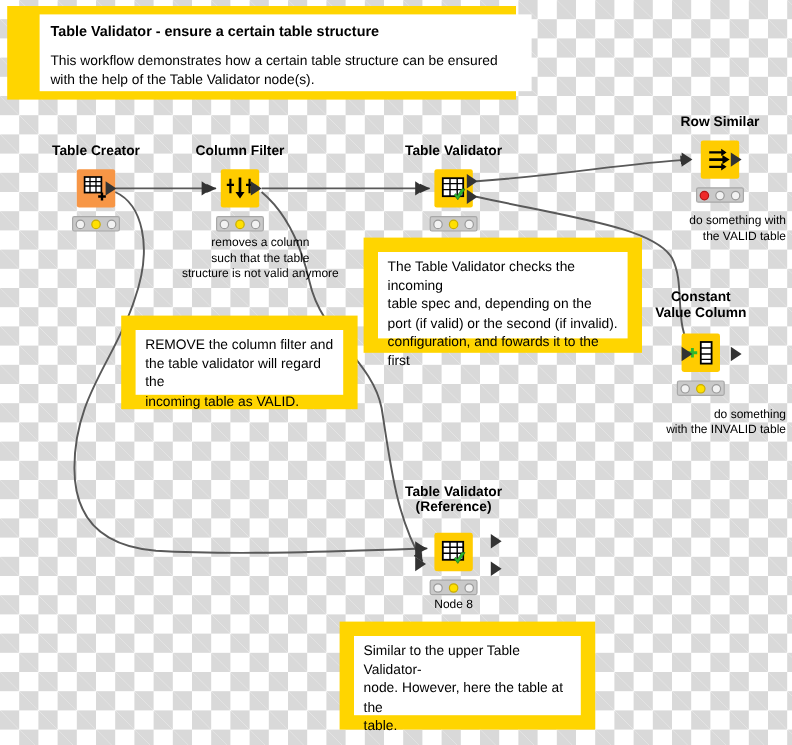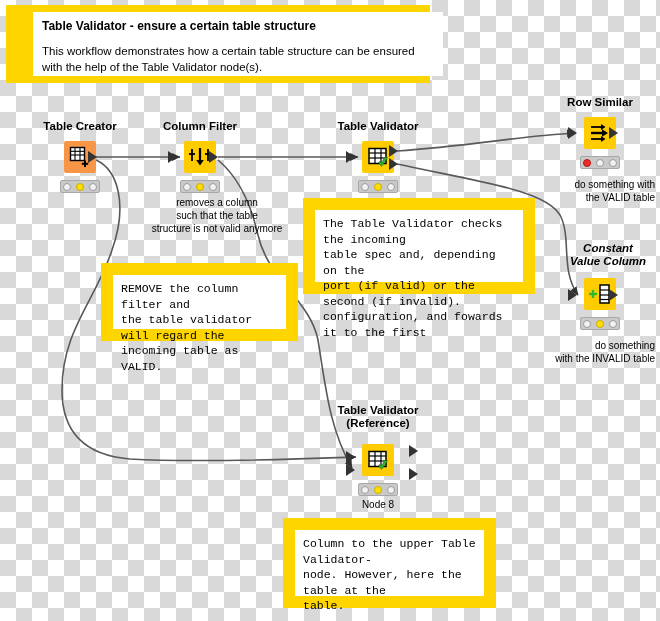--- a/index.html
+++ b/index.html
@@ -16,21 +16,21 @@
   }
   #canvas{position:absolute;inset:0;}
   svg.wires{position:absolute;left:0;top:0;width:660px;height:621px;pointer-events:none;}
 
   
   .anno{position:absolute;background:#FFD500;box-sizing:border-box;}
   .anno .inner{background:#ffffff;width:100%;height:100%;box-sizing:border-box;
      padding:6px 8px;font-size:11.5px;color:#000;line-height:1.35;}
   .anno.hdr{padding:7px;}
   .anno.hdr .inner{padding:6px 9px;margin-left:20px;}
-  .anno.body{padding:12px;font-family:Liberation Mono, monospace;}
+  .anno.body{padding:12px;}
   .anno .ttl{font-weight:bold;font-size:12px;display:block;margin-bottom:10px;}
   .anno .ln{display:block;}
 
   
   .node{position:absolute;}
   .node .nm{position:absolute;left:50%;transform:translateX(-50%);
      white-space:nowrap;font-size:11.5px;font-weight:bold;color:#000;text-align:center;line-height:1.15;}
   .node .bx{position:absolute;width:32px;height:32px;border-radius:2px;
      display:flex;align-items:center;justify-content:center;}
   .node .bx.orange{background:#F79646;}
@@ -154,21 +154,21 @@
         <path d="M13,15 L17.5,18 L13,21 z" fill="#000"></path>
       </svg>
     </div>
     <div class="leds" style="left:20px;top:60px;">
       <span class="led red"></span>
       <span class="led"></span>
       <span class="led"></span>
     </div>
   </div>
 
-  <div class="node" style="left:560px;top:242px;width:96px;height:84px;font-style:italic;">
+  <div class="node" style="left:544px;top:242px;width:80px;height:84px;">
     <div class="nm" style="top:0px;">
       <span>Constant</span><br>
       <span>Value Column</span>
     </div>
     <div class="bx yellow" style="left:24px;top:36px;">
       <svg width="24" height="24" viewBox="0 0 24 24">
         <line x1="5" y1="8" x2="5" y2="16" stroke="#2eb82e" stroke-width="2.4"></line>
         <line x1="1" y1="12" x2="9" y2="12" stroke="#2eb82e" stroke-width="2.4"></line>
         <rect x="12" y="3" width="9" height="18" fill="#ffffff" stroke="#000" stroke-width="1.5"></rect>
         <line x1="12" y1="8" x2="21" y2="8" stroke="#000" stroke-width="1.2"></line>
@@ -259,19 +259,19 @@
   <div class="anno body" style="left:101px;top:263px;width:197px;height:78px;">
     <div class="inner">
       <span class="ln">REMOVE the column filter and</span>
       <span class="ln">the table validator will regard the</span>
       <span class="ln">incoming table as VALID.</span>
     </div>
   </div>
 
   <div class="anno body" style="left:283px;top:518px;width:213px;height:90px;">
     <div class="inner">
-      <span class="ln">Column to the upper Table Validator-</span>
+      <span class="ln">Similar to the upper Table Validator-</span>
       <span class="ln">node. However, here the table at the</span>
       <span class="ln">table.</span>
     </div>
   </div>
 
 </div>
 
 </body></html>

